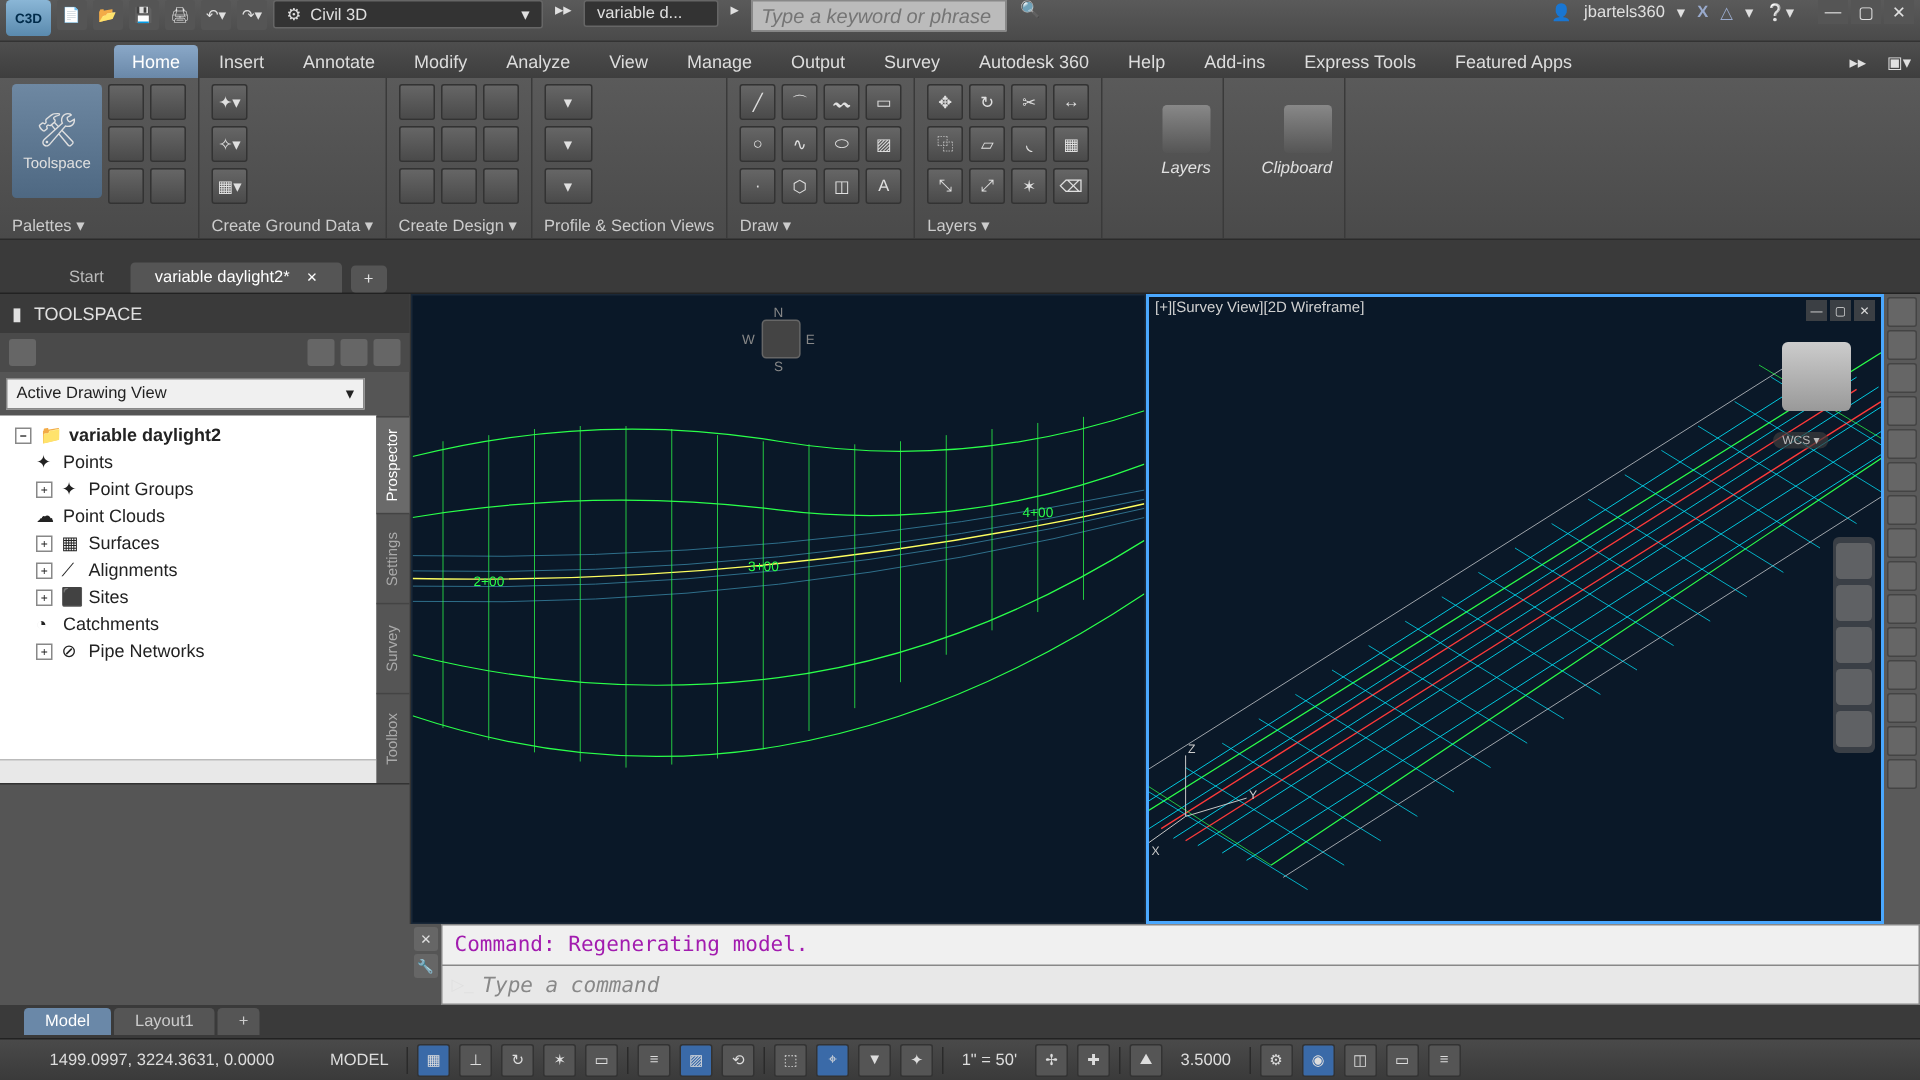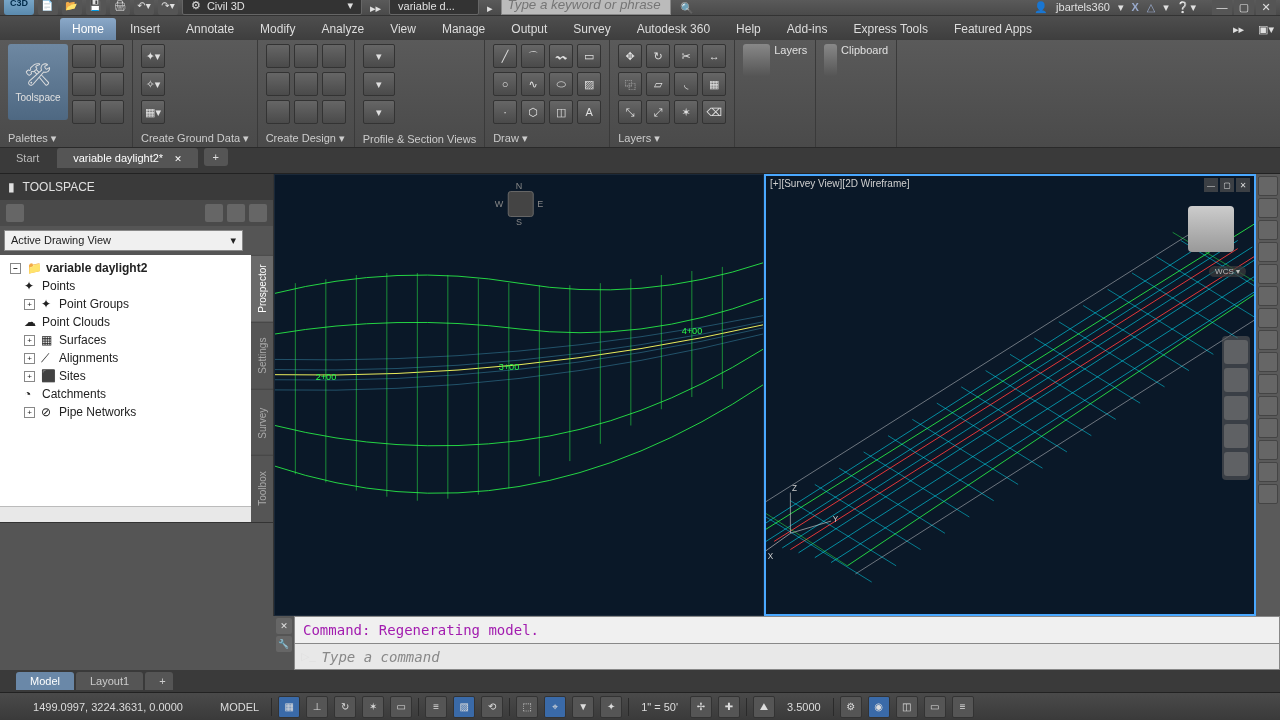--- a/index.html
+++ b/index.html
@@ -1,44 +1,44 @@
 <!DOCTYPE html>
 <html><head>
 <meta charset="utf-8">
 <style>
 * { margin: 0; padding: 0; box-sizing: border-box; font-family: "Segoe UI", Arial, sans-serif; }
 body { width: 1280px; height: 720px; background: #4a4a4a; color: #e0e0e0; font-size: 11px; overflow: hidden; display: flex; flex-direction: column; }
-.titlebar { height: 16px; background: linear-gradient(#5a5a5a,#4a4a4a); display: flex; align-items: flex-end; gap: 4px; padding: 0 4px; border-bottom: 1px solid #333; }
+.titlebar { height: 28px; background: linear-gradient(#5a5a5a,#4a4a4a); display: flex; align-items: flex-start; gap: 4px; padding: 0 4px; border-bottom: 1px solid #333; }
 .app-icon { width: 30px; height: 24px; background: linear-gradient(#8ab6d6,#5a8aae); border-radius: 3px; display:flex; align-items:center; justify-content:center; color:#002b4a; font-weight:bold; font-size:9px; }
 .qat-btn { width: 20px; height: 20px; background: #555; border-radius: 2px; display:flex; align-items:center; justify-content:center; font-size:10px; cursor:pointer; }
 .workspace-dd { background:#333; border:1px solid #666; padding:2px 8px; border-radius:2px; display:flex; align-items:center; gap:6px; min-width:180px; }
 .doc-title { background:#333; border:1px solid #666; padding:2px 8px; border-radius:2px; min-width:90px; }
 .search-box { background:#bbb; border:1px solid #888; padding:2px 6px; width:170px; color:#555; font-style:italic; }
 .title-right { margin-left:auto; display:flex; align-items:center; gap:8px; }
 .win-btns { display:flex; gap:2px; margin-left:8px; }
 .win-btn { width:20px; height:16px; background:#555; display:flex; align-items:center; justify-content:center; cursor:pointer; }
 
-.ribbon-tabs { height: 24px; background: linear-gradient(#4e4e4e,#3e3e3e); display:flex; align-items:flex-end; padding-left:60px; gap:2px; }
+.ribbon-tabs { height: 24px; background: linear-gradient(#4e4e4e,#3e3e3e); display:flex; align-items:flex-end; padding-left:76px; gap:2px; }
 .ribbon-tab { padding:4px 12px; cursor:pointer; font-size:12px; color:#ddd; }
 .ribbon-tab.active { background: linear-gradient(#8aa8c8,#6a88a8); color:#fff; border-radius:3px 3px 0 0; }
 
 .ribbon { height: 108px; background: linear-gradient(#5a5a5a,#4a4a4a); display:flex; border-bottom:1px solid #2a2a2a; }
 .ribbon-panel { border-right:1px solid #3a3a3a; padding:4px 8px 0 8px; display:flex; flex-direction:column; }
 .ribbon-panel-body { flex:1; display:flex; gap:4px; align-items:flex-start; }
 .ribbon-panel-title { font-size:11px; padding:2px 0; color:#ccc; cursor:pointer; }
 .big-btn { width:60px; height:76px; display:flex; flex-direction:column; align-items:center; justify-content:center; gap:4px; background:linear-gradient(#6e88a2,#4e6882); border-radius:3px; cursor:pointer; }
 .icon-grid { display:grid; grid-template-columns:repeat(3,24px); grid-auto-rows:24px; gap:4px; }
 .icon-grid.cols1 { grid-template-columns:repeat(1,28px); }
 .icon-grid.cols2 { grid-template-columns:repeat(2,24px); }
 .icon-grid.cols4 { grid-template-columns:repeat(4,24px); }
 .small-icon { width:24px; height:24px; background:linear-gradient(#666,#4a4a4a); border:1px solid #333; border-radius:2px; cursor:pointer; display:flex; align-items:center; justify-content:center; font-size:11px; }
-.med-btn { width:64px; height:76px; display:flex; flex-direction:row; align-items:flex-start; justify-content:center; gap:4px; cursor:pointer; }
+.med-btn { width:64px; height:76px; display:flex; flex-direction:column; align-items:flex-end; justify-content:center; gap:4px; cursor:pointer;font-style:italic; }
 .med-btn .ic { width:32px; height:32px; background:linear-gradient(#888,#555); border-radius:3px; }
 
-.doc-tabs { height:26px; background:#3a3a3a; display:flex; align-items:flex-start; gap:2px; border-bottom:1px solid #222; }
+.doc-tabs { height:36px; background:#3a3a3a; display:flex; align-items:flex-end; padding-left:30px; gap:2px; border-bottom:1px solid #222; }
 .doc-tab { padding:4px 16px; color:#bbb; cursor:pointer; position:relative; }
 .doc-tab.active { background:#555; color:#fff; border-radius:3px 3px 0 0; }
 .doc-tab .close { margin-left:8px; font-size:9px; }
 .new-tab { width:24px; height:18px; background:#555; border-radius:3px; display:flex; align-items:center; justify-content:center; cursor:pointer; margin-left:4px; }
 
 .workspace { flex:1; display:flex; background:#4a4a4a; min-height:0; }
 .toolspace { width:274px; background:#555; display:flex; flex-direction:column; border-right:1px solid #333; }
 .ts-header { height:26px; background:#3a3a3a; display:flex; align-items:center; padding:0 8px; gap:8px; font-size:12px; }
 .ts-toolbar { height:26px; background:#4a4a4a; display:flex; align-items:center; padding:0 6px; gap:6px; justify-content:space-between; }
 .ts-toolbar .grp { display:flex; gap:4px; }
@@ -57,21 +57,21 @@
 .hscroll { height:16px; background:#e8e8e8; border-top:1px solid #bbb; }
 .ts-preview { height:94px; background:#555; border-top:1px solid #333; }
 
 .views { flex:1; display:flex; position:relative; min-width:0; }
 .view { flex:1; background:#0a1828; position:relative; border:1px solid #1a2838; overflow:hidden; }
 .view.active { border:2px solid #4aa8ff; }
 .view-label { position:absolute; top:2px; left:4px; color:#d0d0d0; font-size:10px; z-index:5; }
 .view-ctrls { position:absolute; top:2px; right:4px; display:flex; gap:2px; z-index:5; }
 .view-ctrl { width:14px; height:14px; background:rgba(80,80,80,.7); color:#ddd; display:flex; align-items:center; justify-content:center; cursor:pointer; font-size:8px; }
 .viewcube { position:absolute; top:30px; right:20px; width:46px; height:46px; background:linear-gradient(#ccc,#999); border-radius:4px; z-index:4; cursor:pointer; }
-.wcs { position:absolute; top:90px; right:8px; background:rgba(60,60,60,.7); color:#bbb; font-size:8px; padding:1px 6px; border-radius:6px; z-index:4; }
+.wcs { position:absolute; top:90px; right:35px; background:rgba(60,60,60,.7); color:#bbb; font-size:8px; padding:1px 6px; border-radius:6px; z-index:4; }
 .right-toolbar { width:24px; background:#5a5a5a; display:flex; flex-direction:column; gap:2px; padding:2px; }
 .rtb { width:20px; height:20px; background:#666; border:1px solid #444; border-radius:2px; cursor:pointer; }
 .navbar { position:absolute; right:4px; top:160px; width:28px; background:rgba(90,90,90,.6); border-radius:4px; padding:4px 2px; display:flex; flex-direction:column; gap:4px; z-index:5; }
 .navbtn { width:24px; height:24px; background:rgba(120,120,120,.6); border-radius:3px; cursor:pointer; }
 
 .cmdline-wrap { height:54px; background:#555; display:flex; }
 .cmd-left { width:274px; }
 .cmd-right { flex:1; display:flex; flex-direction:column; }
 .cmd-hist { flex:1; background:#f0f0f0; color:#a21caf; font-family:Consolas,monospace; font-size:14px; padding:2px 8px; border:1px solid #888; display:flex; align-items:center; }
 .cmd-input-row { height:26px; background:#e8e8e8; display:flex; align-items:center; padding:0 6px; gap:6px; border:1px solid #888; border-top:none; }

